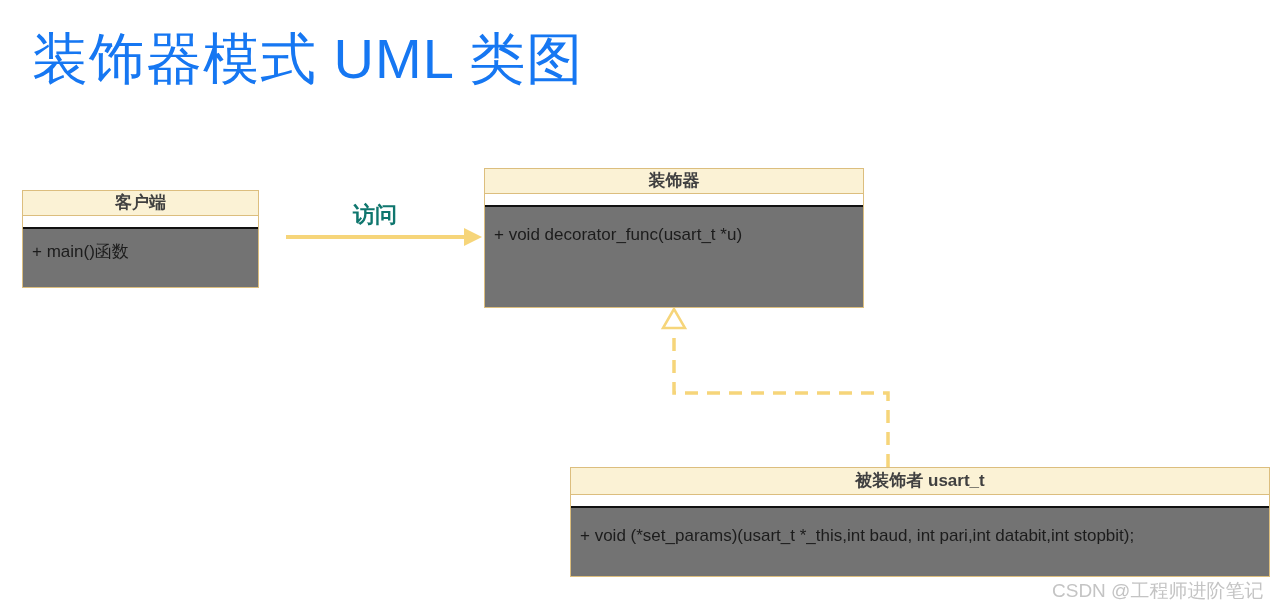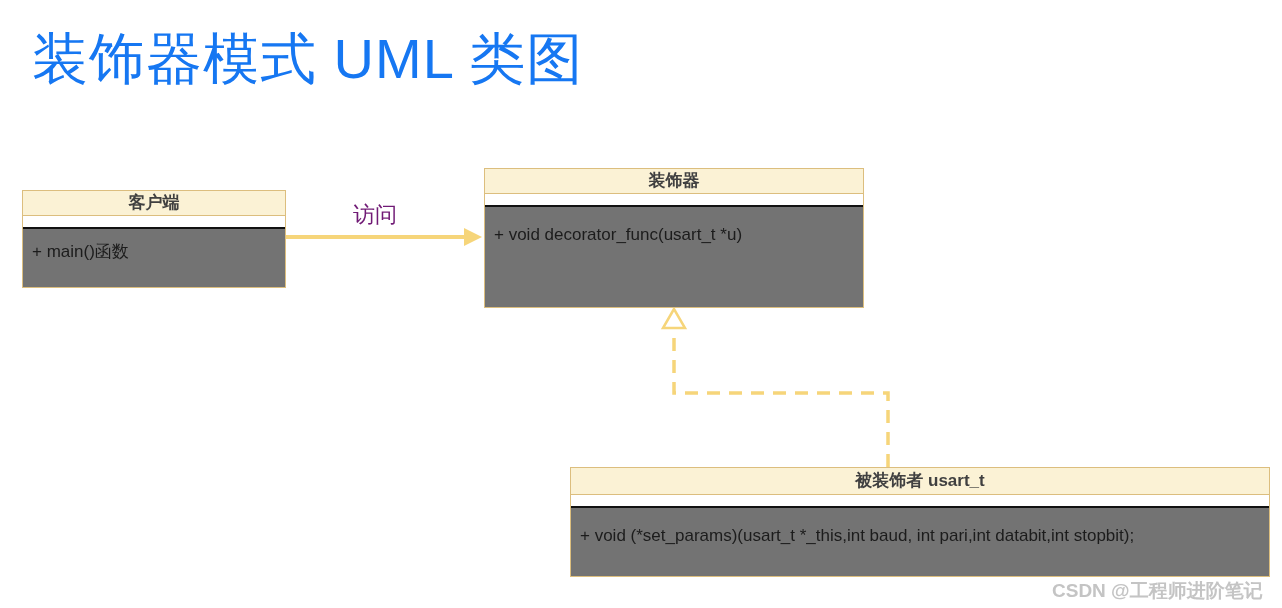--- a/index.html
+++ b/index.html
@@ -59,36 +59,35 @@
     padding: 18px 9px 0 9px;
     font-size: 17px;
     color: var(--method-text, #1c1c1c);
     background: #737373;
   }
   .uml-methods .method-line { white-space: nowrap; }
   .edge-label {
     position: absolute;
     z-index: 3;
     font-size: 22px;
-    font-weight: normal;
-    color: #701a75;
+    font-weight: bold;
+    color: #0f766e;
     text-align: center;
     white-space: nowrap;
   }
   .watermark {
     position: absolute;
     left: 1052px;
     top: 578px;
     z-index: 3;
     font-size: 19px;
     color: var(--watermark-gray, #c4c4c4);
     white-space: nowrap;
-    font-weight: bold;
   }
-  .box-client    { left: 22px;  top: 190px; width: 264px; height: 98px;  }
+  .box-client    { left: 22px;  top: 190px; width: 237px; height: 98px;  }
   .box-client .uml-methods { padding-top: 11px; }
   .box-decorator { left: 484px; top: 168px; width: 380px; height: 140px; }
   .box-decorated { left: 524px; top: 467px; width: 700px; height: 110px; margin-left: 46px; }
   .box-decorated .uml-header { height: 26px; line-height: 26px; }
 </style>
 </head>
 <body>
 
 <div class="canvas">
 

